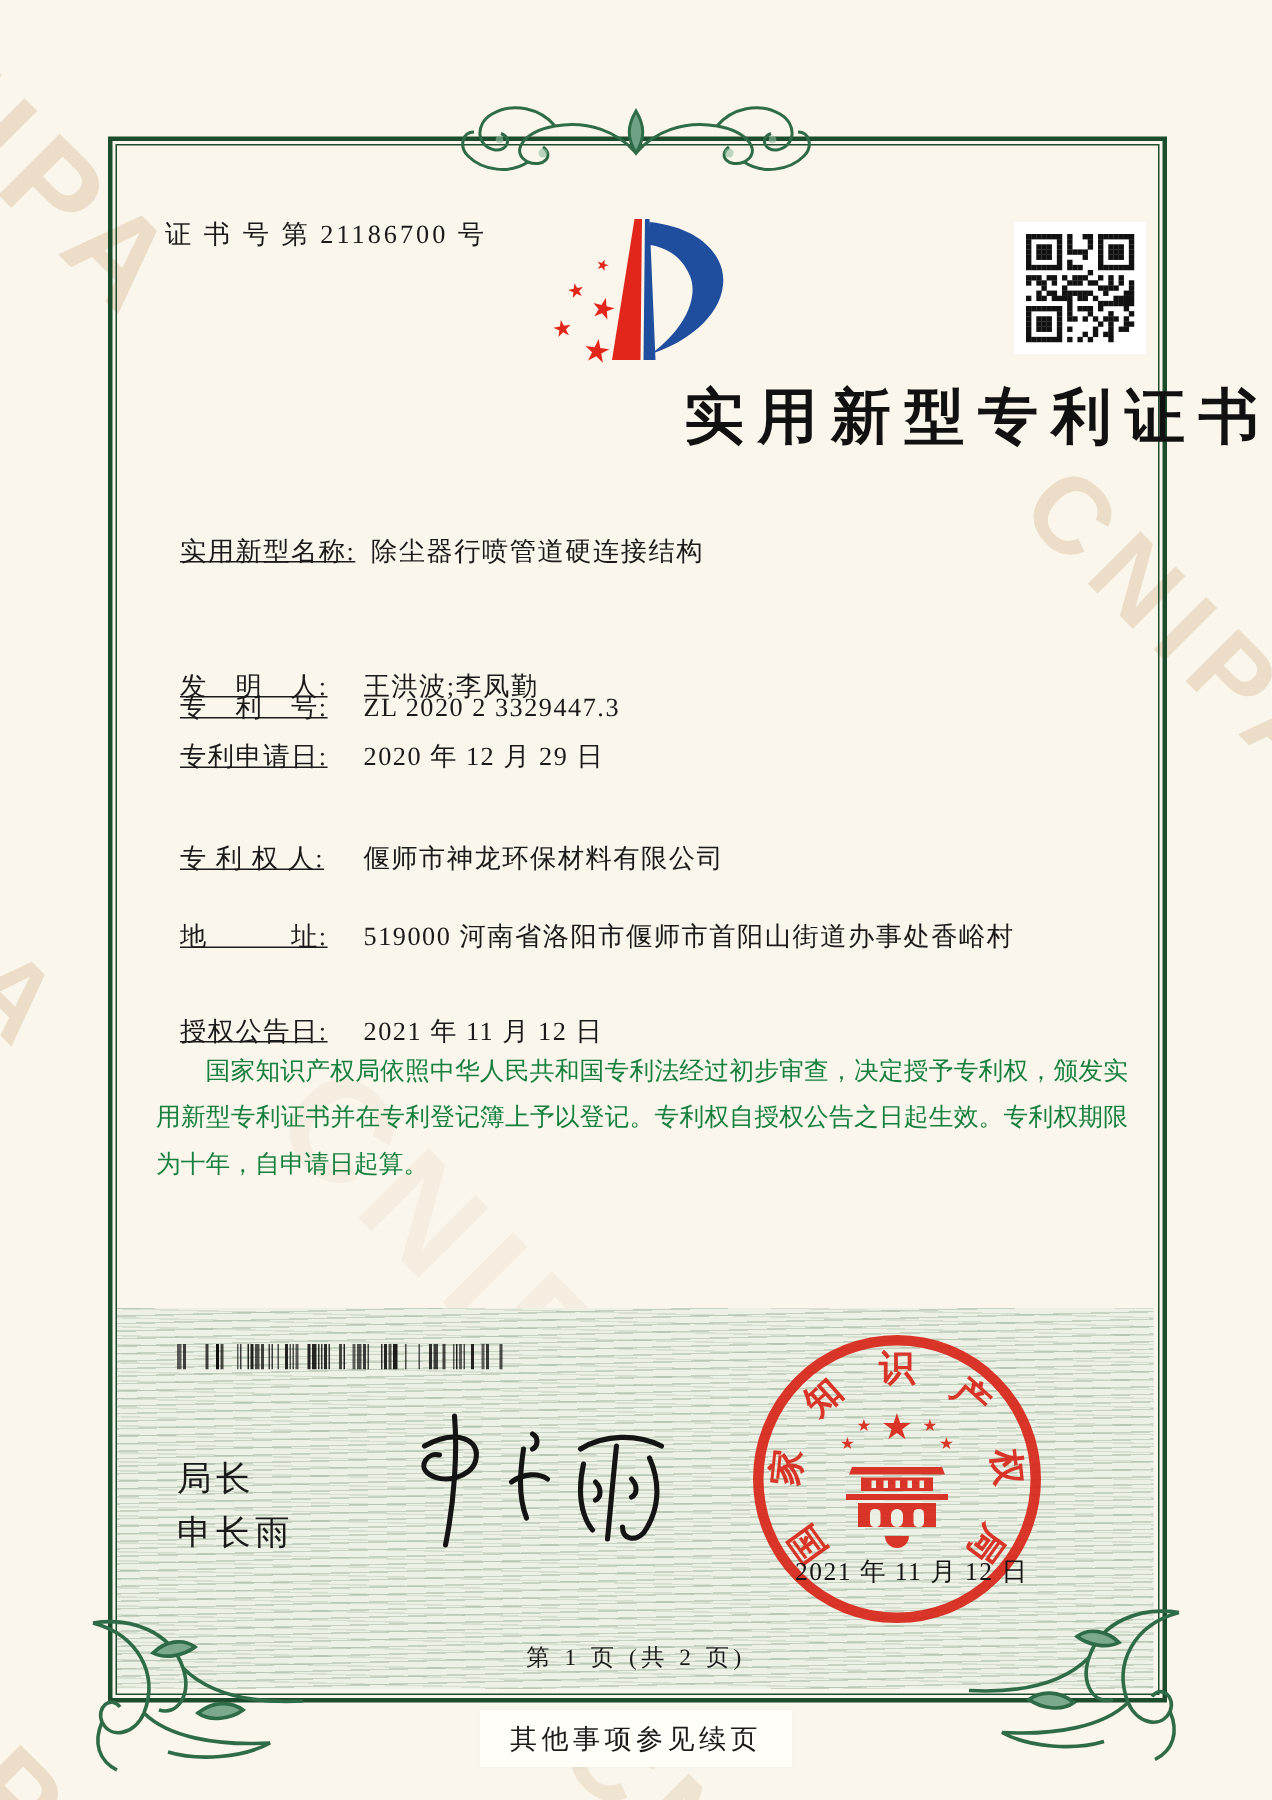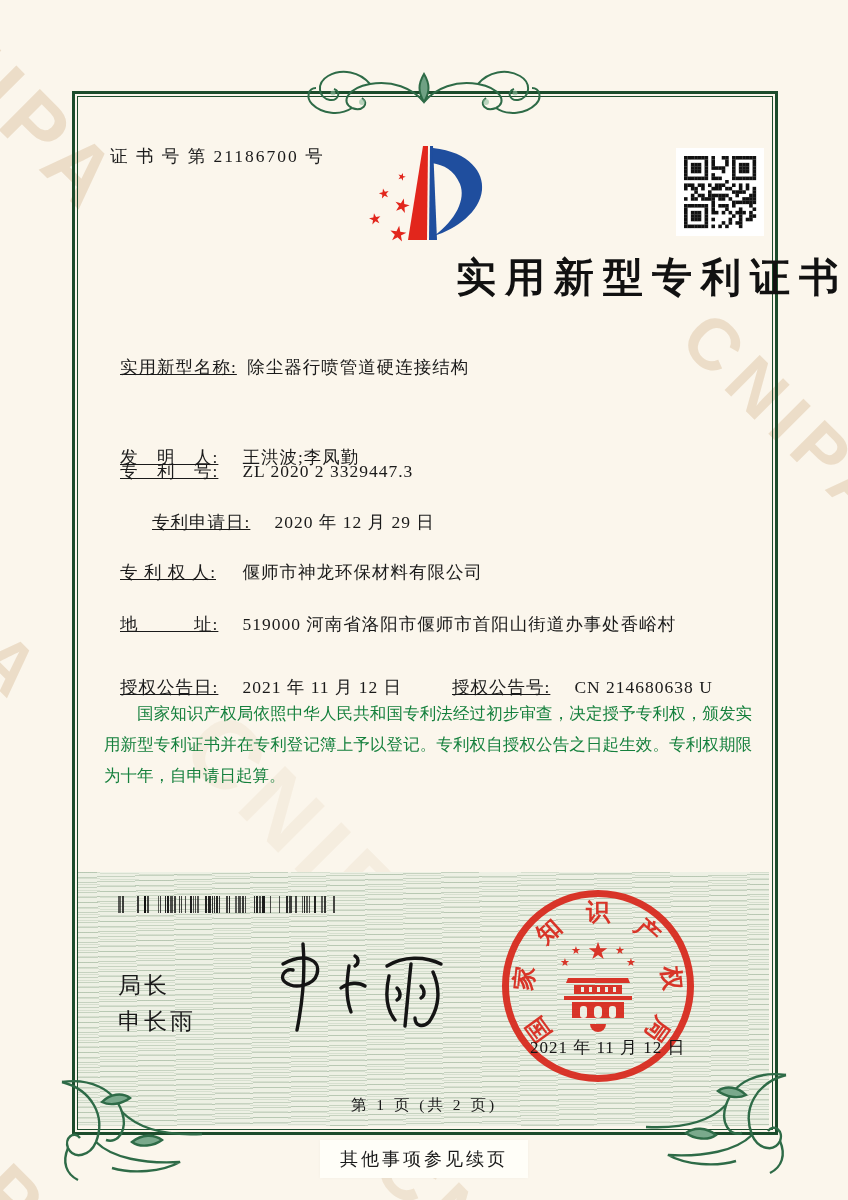--- a/index.html
+++ b/index.html
@@ -374,39 +374,35 @@
   <span class="val">除尘器行喷管道硬连接结构</span>
 </div>
 <div class="frow" style="top:429px;margin-top:16px;">
   <span class="lbl">发　明　人:</span>
   <span class="val">王洪波;李凤勤</span>
 </div>
 <div class="frow" style="top:459px;">
   <span class="lbl">专　利　号:</span>
   <span class="val">ZL 2020 2 3329447.3</span>
 </div>
-<div class="frow" style="top:510px;margin-left:32px;">
+<div class="frow" style="top:492px;">
   <span class="lbl">专利申请日:</span>
   <span class="val">2020 年 12 月 29 日</span>
 </div>
 <div class="frow" style="top:560px;">
   <span class="lbl">专 利 权 人:</span>
   <span class="val">偃师市神龙环保材料有限公司</span>
 </div>
 <div class="frow" style="top:612px;">
   <span class="lbl">地　　　址:</span>
   <span class="val">519000 河南省洛阳市偃师市首阳山街道办事处香峪村</span>
 </div>
 <div class="frow" style="top:660px;width:640px;margin-top:15px;">
   <span class="lbl">授权公告日:</span>
   <span class="val">2021 年 11 月 12 日</span>
-  <span class="pair2">
-    <span class="lbl">授权公告号:</span>
-    <span class="val">CN 214680638 U</span>
-  </span>
 </div>
 
 <div class="abs bodytext">
   <p>国家知识产权局依照中华人民共和国专利法经过初步审查，决定授予专利权，颁发实用新型专利证书并在专利登记簿上予以登记。专利权自授权公告之日起生效。专利权期限为十年，自申请日起算。</p>
 </div>
 
 <svg class="abs barcode" id="barcode" viewBox="0 0 220 17" preserveAspectRatio="none">
     <rect x="0" y="0" width="3" height="17" fill="#111" opacity="0.66"></rect>
     <rect x="4" y="0" width="2" height="17" fill="#111" opacity="0.79"></rect>
     <rect x="19" y="0" width="2" height="17" fill="#111" opacity="0.80"></rect>

